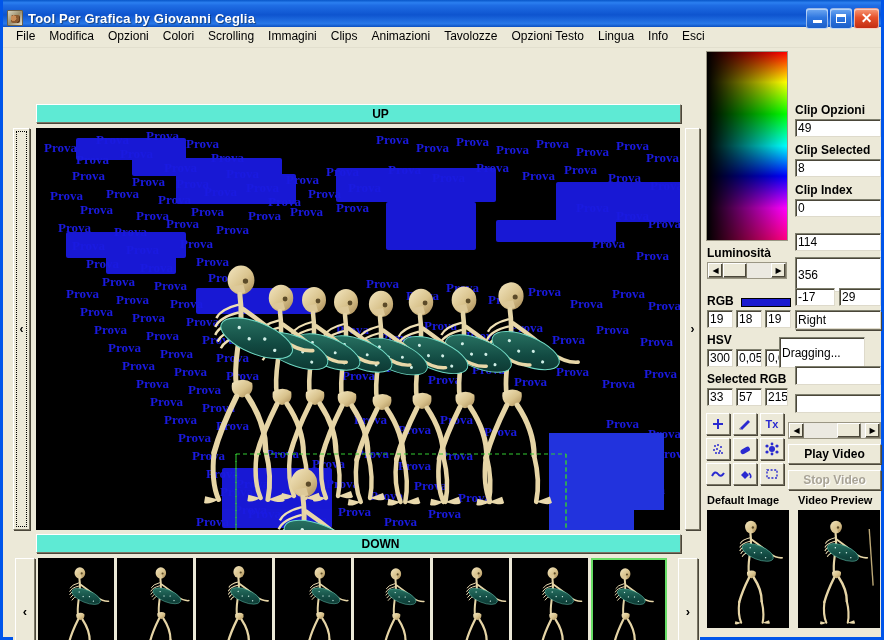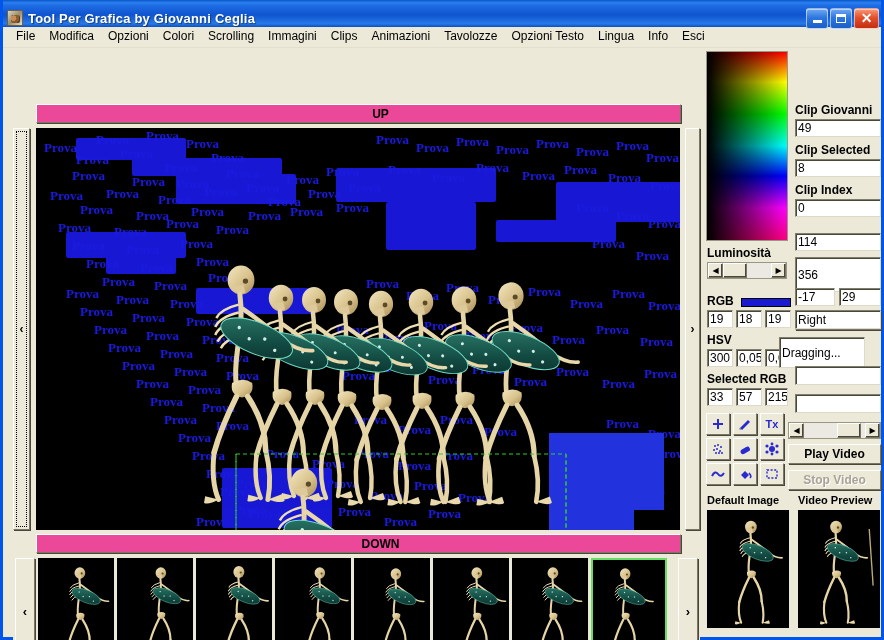--- a/index.html
+++ b/index.html
@@ -67,21 +67,21 @@
     font-size:12px; color:#000; padding:2px 7px; white-space:nowrap;
     font-family:"Liberation Sans", sans-serif;
   }
   
   .body-row { flex:1 1 auto; display:flex; min-height:0; }
   .left-pane { width:700px; flex:0 0 700px; position:relative; padding:0; }
   .right-pane { flex:1 1 auto; position:relative; }
   
   .ud-bar {
     position:absolute; left:33px; width:645px; height:19px;
-    background:#ec4899;
+    background:#5eead4;
     border:1px solid #ffffff;
     border-right-color:#7a7665; border-bottom-color:#7a7665;
     box-shadow:1px 1px 0 #4a4639;
     display:flex; align-items:center; justify-content:center;
     font-size:12px; font-weight:bold; color:#000;padding-left:44px;
   }
   .ud-up { top:56px; }
   .ud-down { top:486px; }
   
   .canvas-wrap {
@@ -608,21 +608,21 @@
               <linearGradient id="dark" x1="0" y1="0" x2="1" y2="0">
                 <stop offset="0%" stop-color="#000000" stop-opacity="1"></stop>
                 <stop offset="100%" stop-color="#000000" stop-opacity="0"></stop>
               </linearGradient>
             </defs>
             <rect width="80" height="188" fill="url(#hues)"></rect>
             <rect width="80" height="188" fill="url(#dark)"></rect>
           </svg>
         </div>
 
-        <div class="lbl" style="left:92px; top:55px;">Clip Giovanni</div>
+        <div class="lbl" style="left:92px; top:55px;">Clip Opzioni</div>
         <div class="tf" style="left:92px; top:71px; width:86px; height:18px;">49</div>
 
         <div class="lbl" style="left:92px; top:95px;">Clip Selected</div>
         <div class="tf" style="left:92px; top:111px; width:86px; height:18px;">8</div>
 
         <div class="lbl" style="left:92px; top:135px;">Clip Index</div>
         <div class="tf" style="left:92px; top:151px; width:86px; height:18px;">0</div>
 
         <div class="tf" style="left:92px; top:185px; width:86px; height:18px;">114</div>
         <div class="tf" style="left:92px; top:209px; width:86px; height:35px;">356</div>

